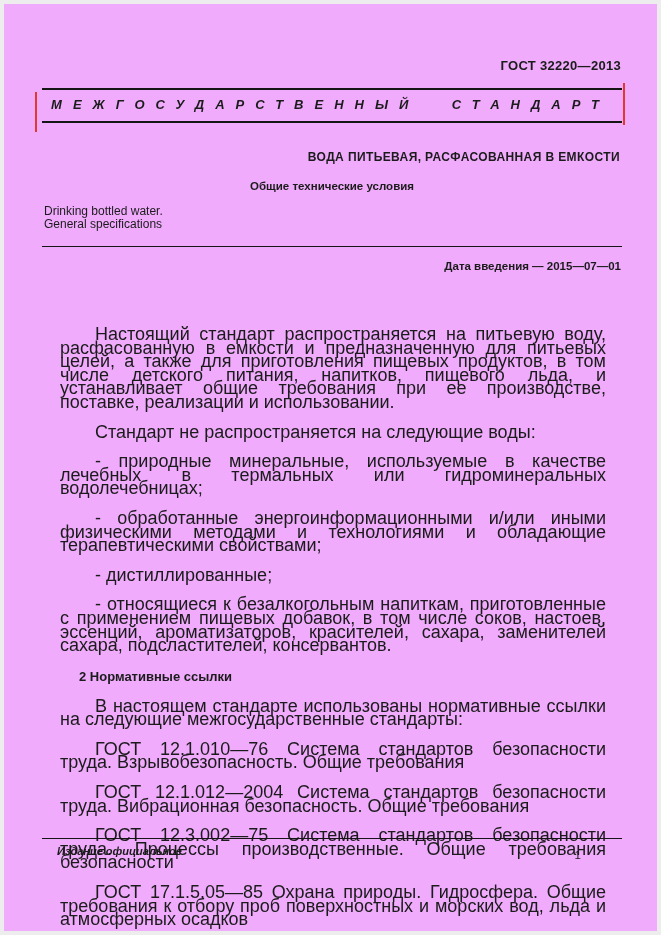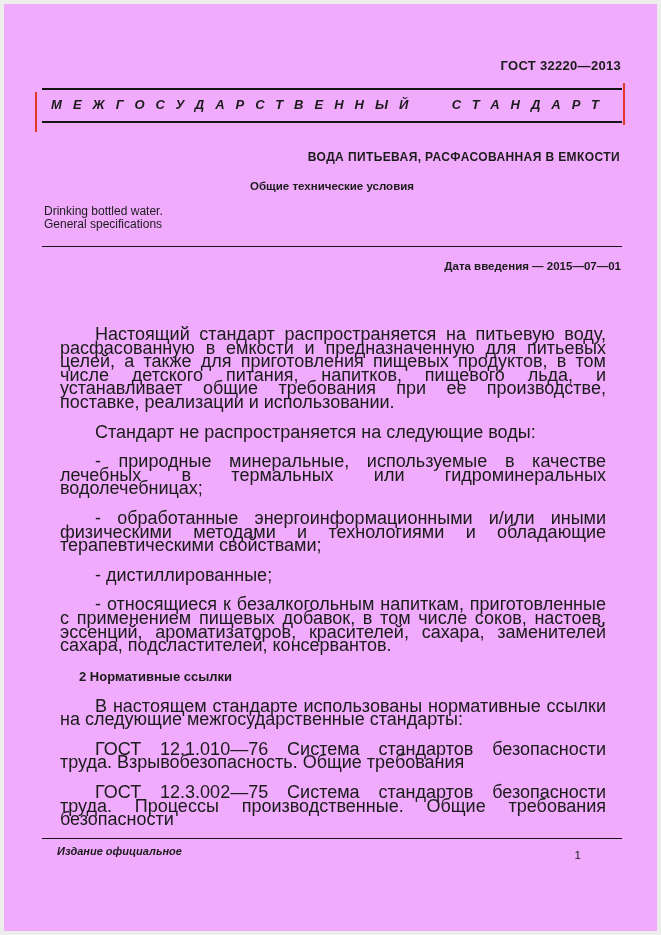--- a/index.html
+++ b/index.html
@@ -149,21 +149,23 @@
         <p class="para">- природные минеральные, используемые в качестве лечебных в термальных или гидроминеральных водолечебницах;</p>
         <p class="para">- обработанные энергоинформационными и/или иными физическими методами и технологиями и обладающие терапевтическими свойствами;</p>
         <p class="para">- дистиллированные;</p>
         <p class="para">- относящиеся к безалкогольным напиткам, приготовленные с применением пищевых добавок, в том числе соков, настоев, эссенций, ароматизаторов, красителей, сахара, заменителей сахара, подсластителей, консервантов.</p>
       </div>
 
     <h2 class="section-heading s2">2  Нормативные ссылки</h2>
     <div>
         <p class="para">В настоящем стандарте использованы нормативные ссылки на следующие межгосударственные стандарты:</p>
         <p class="para">ГОСТ 12.1.010—76 Система стандартов безопасности труда. Взрывобезопасность. Общие требования</p>
+        <p class="para">ГОСТ 12.1.012—2004 Система стандартов безопасности труда. Вибрационная безопасность. Общие требования</p>
         <p class="para">ГОСТ 12.3.002—75 Система стандартов безопасности труда. Процессы производственные. Общие требования безопасности</p>
+        <p class="para">ГОСТ 17.1.5.05—85 Охрана природы. Гидросфера. Общие требования к отбору проб поверхностных и морских вод, льда и атмосферных осадков</p>
       </div>
   </div>
 
   <div class="hr hr-4"></div>
   <div class="edition">Издание официальное</div>
   <div class="page-num">1</div>
 
 </div>
 
 </body></html>

